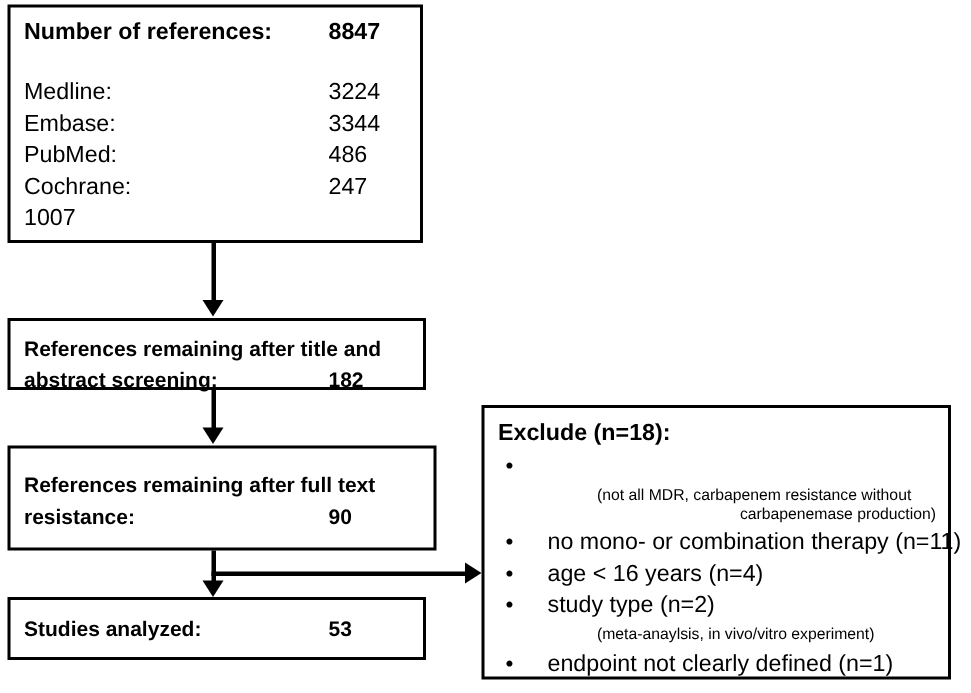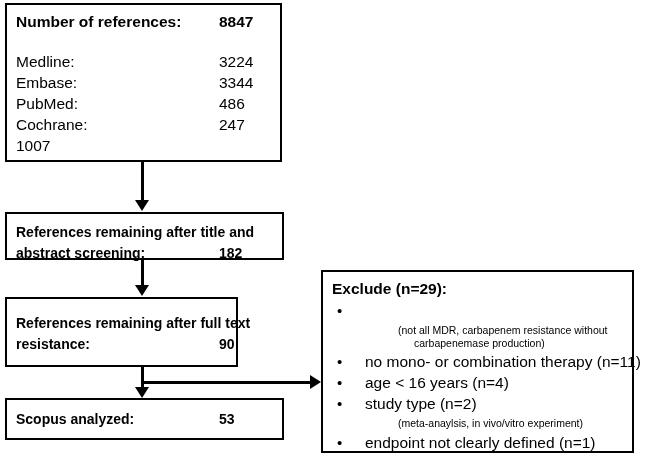--- a/index.html
+++ b/index.html
@@ -46,21 +46,21 @@
   .srcrow.plain { font-weight: normal; }
 
   
   .stagebox {
     font-weight: bold;
     font-size: 14px;
     line-height: 21px;
     padding: 8px 9px 0 9px;
   }
   #box-title-abstract { left: 5px; top: 212px; width: 279px; height: 48px; }
-  #box-fulltext      { left: 5px; top: 297px; width: 233px; height: 70px; padding-top: 14px; }
+  #box-fulltext      { left: 5px; top: 297px; width: 286px; height: 70px; padding-top: 14px; }
   #box-analyzed      { left: 5px; top: 398px; width: 279px; height: 42px; padding-top: 9px; }
 
   .stage-line { white-space: nowrap; }
   .stage-line2 { display: flex; }
   .stage-line2 .lbl { flex: 0 0 203px; }
   .stage-line2 .val { flex: 0 0 auto; }
 
   
   #box-exclude {
     left: 321px;
@@ -91,21 +91,21 @@
   .bullet-text { flex: 1 1 auto; }
   .subnote {
     font-size: 10.5px;
     line-height: 12.5px;
     padding-left: 66px;
     white-space: nowrap;
     margin-top: 3px;
     margin-bottom: 2px;
   }
   .subnote.two-line { padding-left: 66px; }
-  .subnote .l2 { padding-left: 16px; display: block; }
+  .subnote .l2 { padding-left: 16px; display: block; text-align: right; }
 
   
   .vline {
     position: absolute;
     width: 3px;
     background: #000000;
   }
   .hline {
     position: absolute;
     height: 3px;
@@ -189,27 +189,27 @@
     </div>
   </div>
 
   <div class="vline" id="conn3-line"></div>
   <div class="hline" id="branch-h"></div>
   <div class="arrow-right" id="branch-head"></div>
   <div class="arrow-down" id="conn3-head"></div>
 
   <div class="box stagebox" id="box-analyzed">
     <div class="stage-line2">
-      <span class="lbl">Scopus analyzed:</span>
+      <span class="lbl">Studies analyzed:</span>
       <span class="val">53</span>
     </div>
   </div>
 
   <div class="box" id="box-exclude">
-    <div id="exclude-title">Exclude (n=29):</div>
+    <div id="exclude-title">Exclude (n=18):</div>
 
     <div class="bullet-row">
       <span class="bullet-dot">•</span>
     </div>
     <div class="subnote two-line">
       <span>(not all MDR, carbapenem resistance without</span>
       <span class="l2">carbapenemase production)</span>
     </div>
 
     <div class="bullet-row">

